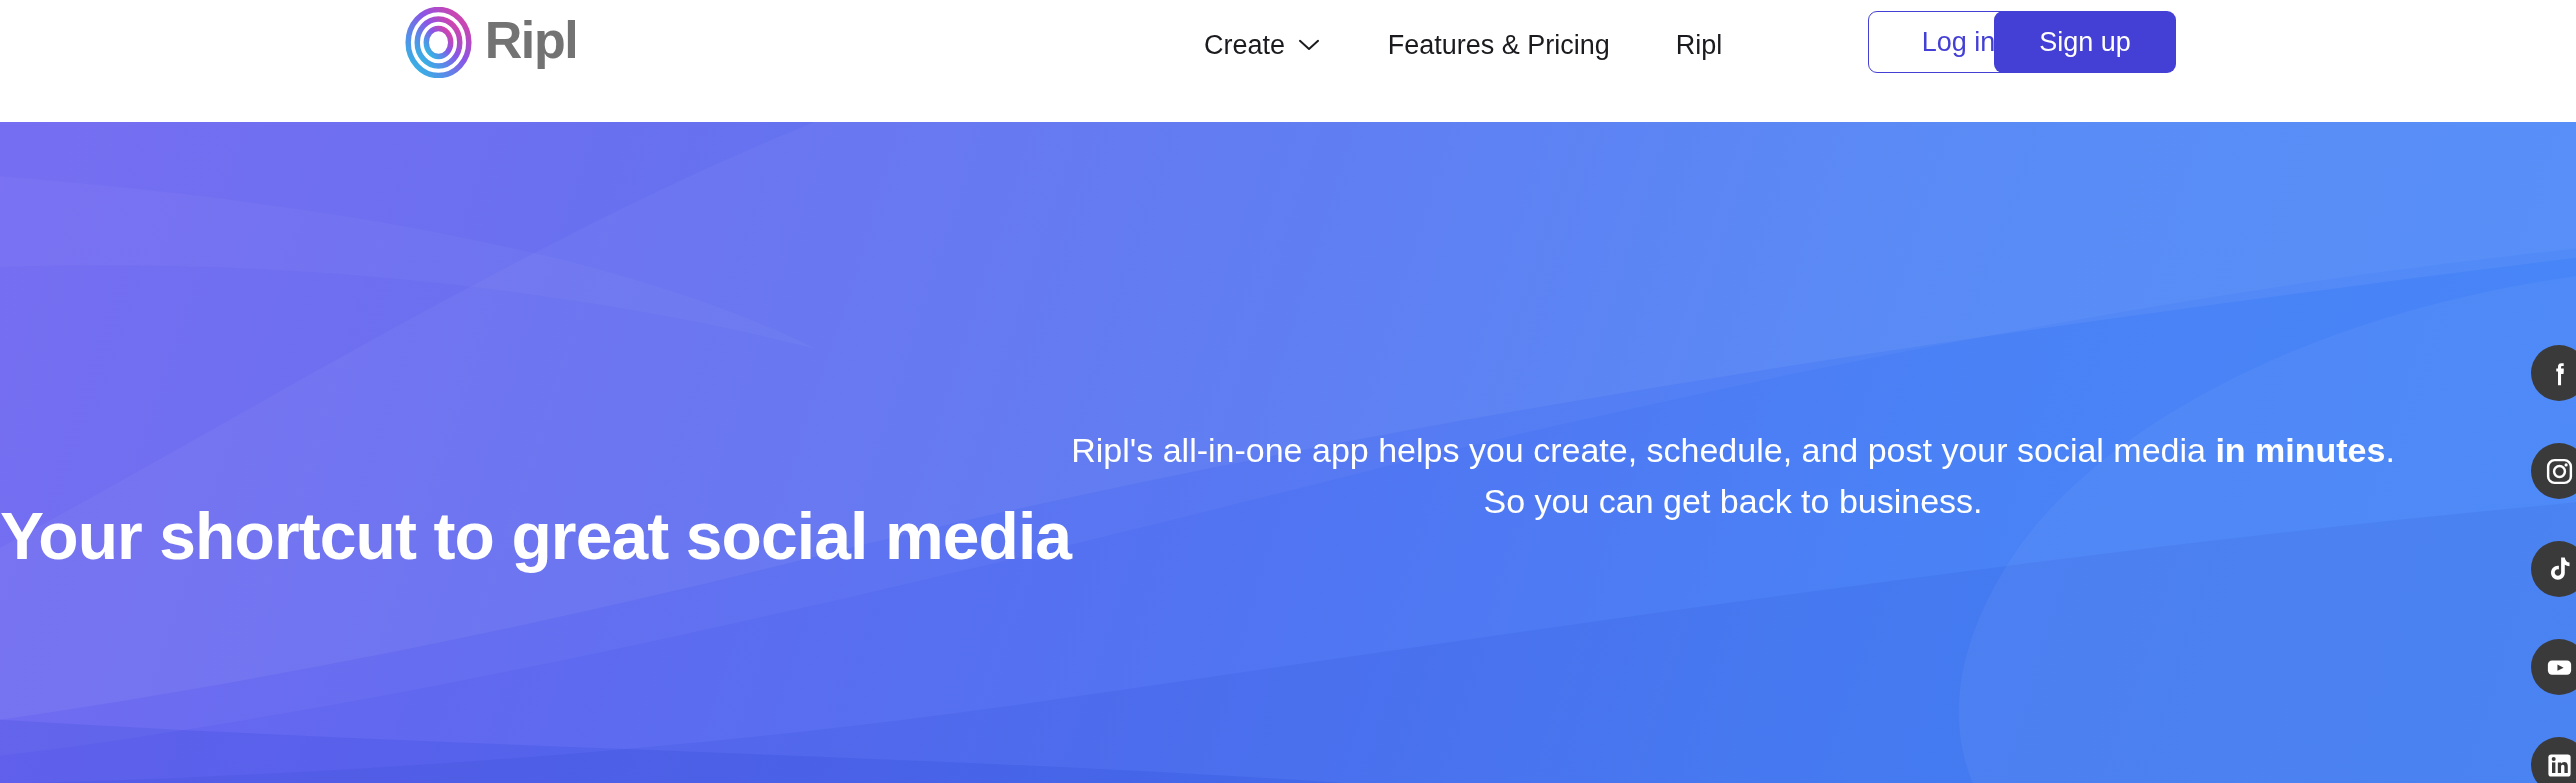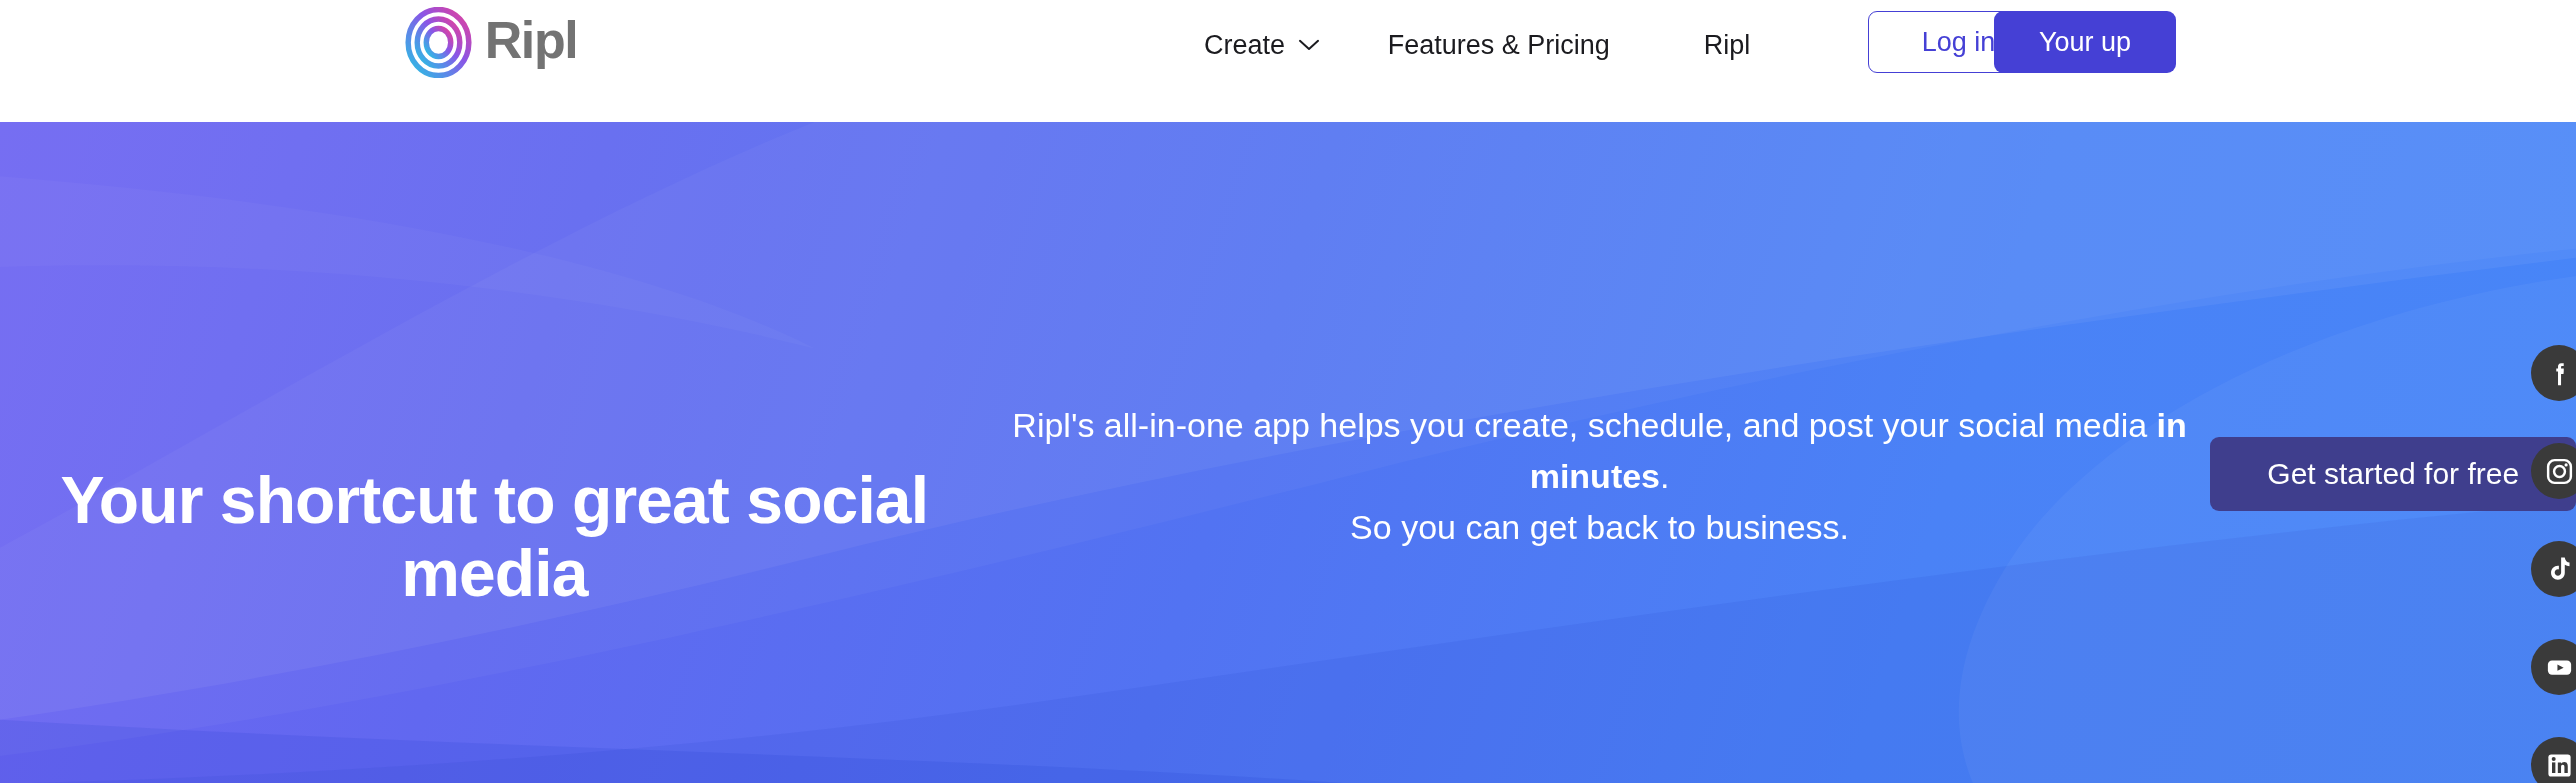--- a/index.html
+++ b/index.html
@@ -28,21 +28,21 @@
   .nav {
     position:absolute; left:1204px; top:0; height:91px;
     display:flex; align-items:center; gap:12px;
   }
   .nav-item {
     font-size:27px; color:#1b1b1f; cursor:pointer;
     display:flex; align-items:center; gap:12.7px; height:100%;
     padding:0 0;
   }
   #nav-create { margin-right:56px; }
-  #nav-features { margin-right:82px; }
+  #nav-features { margin-right:54px; }
   .chev { display:block; width:22px; height:12.7px; }
 
   .btn-login {
     position:absolute; left:1868px; top:11px;
     width:181px; height:62px; border-radius:9px;
     border:1.8px solid #4540d5; background:#ffffff;
     color:#4540d5; font-size:27px;
     display:flex; align-items:center; justify-content:center;
     cursor:pointer; font-family:"Liberation Sans", sans-serif;
   }
@@ -138,21 +138,21 @@
       </div>
       <div class="nav-item" id="nav-features">
         <span>Features &amp; Pricing</span>
       </div>
       <div class="nav-item" id="nav-blog">
         <span>Ripl</span>
       </div>
     </nav>
 
     <button class="btn-login">Log in</button>
-    <button class="btn-signup">Your up</button>
+    <button class="btn-signup">Sign up</button>
   </div>
 
   <div class="hero">
 
     <svg class="hero-waves" viewBox="0 0 2846 731" preserveAspectRatio="none">
       <path d="M0,0 L2846,0 L2846,150 C2200,230 1500,330 900,480 C600,556 280,620 0,660 Z" fill="#ffffff" opacity="0.055"></path>
       <path d="M0,700 C420,648 900,540 1500,388 C2000,262 2500,175 2846,140 L2846,0 L900,0 C600,120 260,330 0,470 Z" fill="#ffffff" opacity="0.035"></path>
       <path d="M0,731 L2846,731 L2846,420 C2300,470 1700,560 1150,640 C760,696 350,722 0,731 Z" fill="#1b36c8" opacity="0.10"></path>
       <path d="M0,731 L1500,731 C1050,700 520,692 0,660 Z" fill="#1b36c8" opacity="0.13"></path>
       <path d="M2846,731 L2846,170 C2560,210 2330,330 2230,470 C2160,572 2150,660 2180,731 Z" fill="#ffffff" opacity="0.045"></path>
@@ -160,21 +160,20 @@
     </svg>
 
     <div class="hero-content">
       <h1 class="hero-title">Your shortcut to great social media</h1>
 
       <p class="hero-sub">
         <span>Ripl's all-in-one app helps you create, schedule, and post your social media </span><b>in minutes</b><span>.</span><br>
         <span>So you can get back to business.</span>
       </p>
 
-      <button class="btn-cta">Get started for free</button>
     </div>
   </div>
 
   <div class="social-rail">
 
     <a class="social-btn">
       <svg width="31" height="31" viewBox="0 0 24 24">
         <path fill="#ffffff" d="M15.3 8.2h-2.1V6.9c0-.62.41-.77.7-.77h1.36V4.03L13.4 4.02c-2.08 0-2.55 1.55-2.55 2.55v1.63H9.5v2.17h1.35V21h2.35v-8.63h1.9l.2-2.17z"></path>
       </svg>
     </a>

